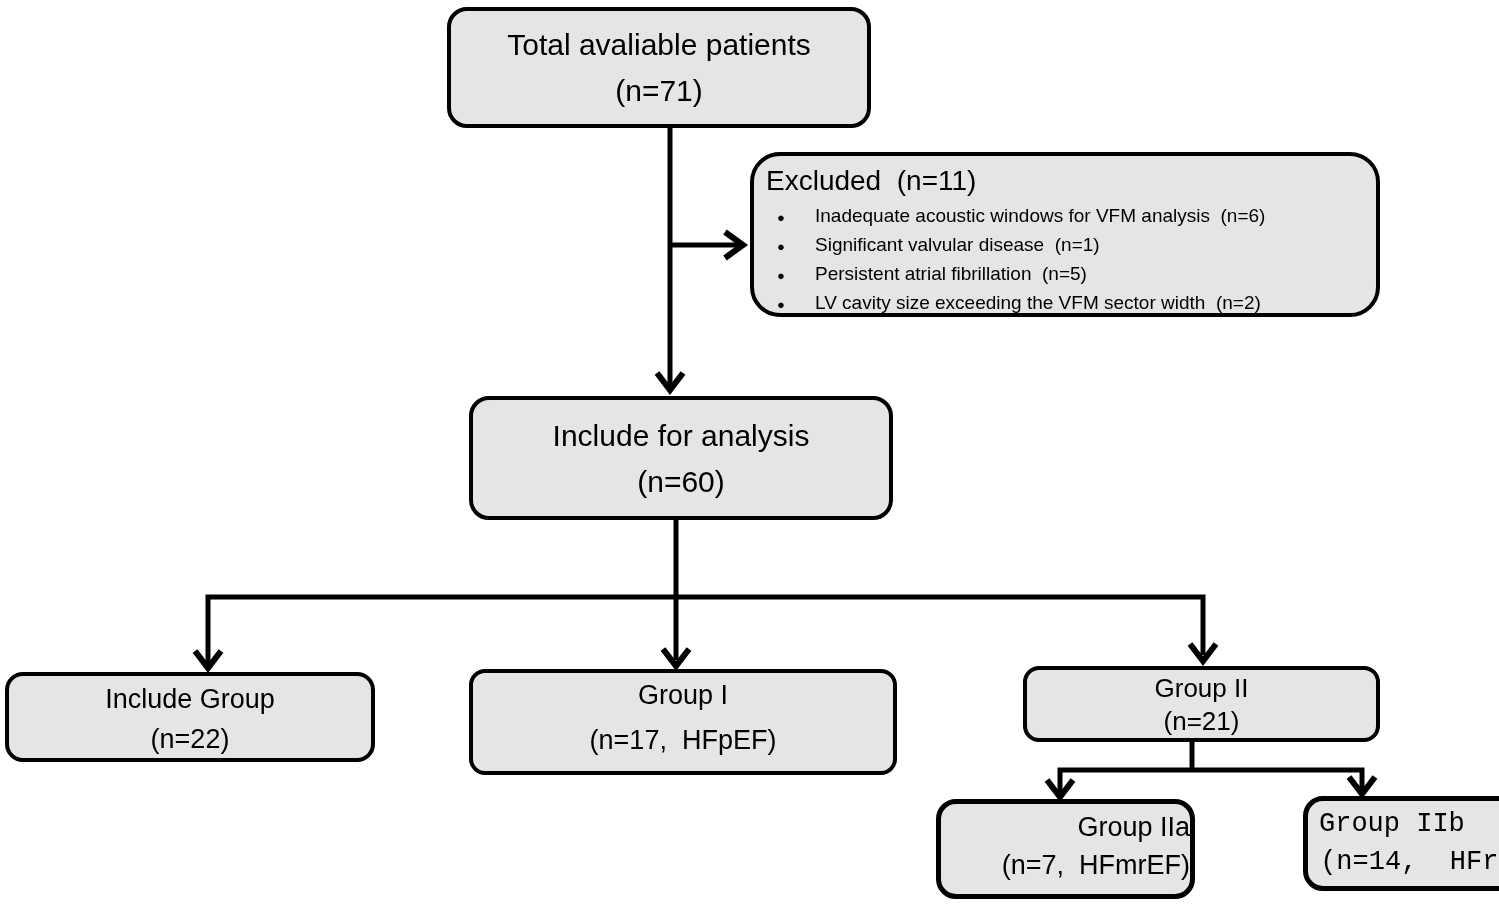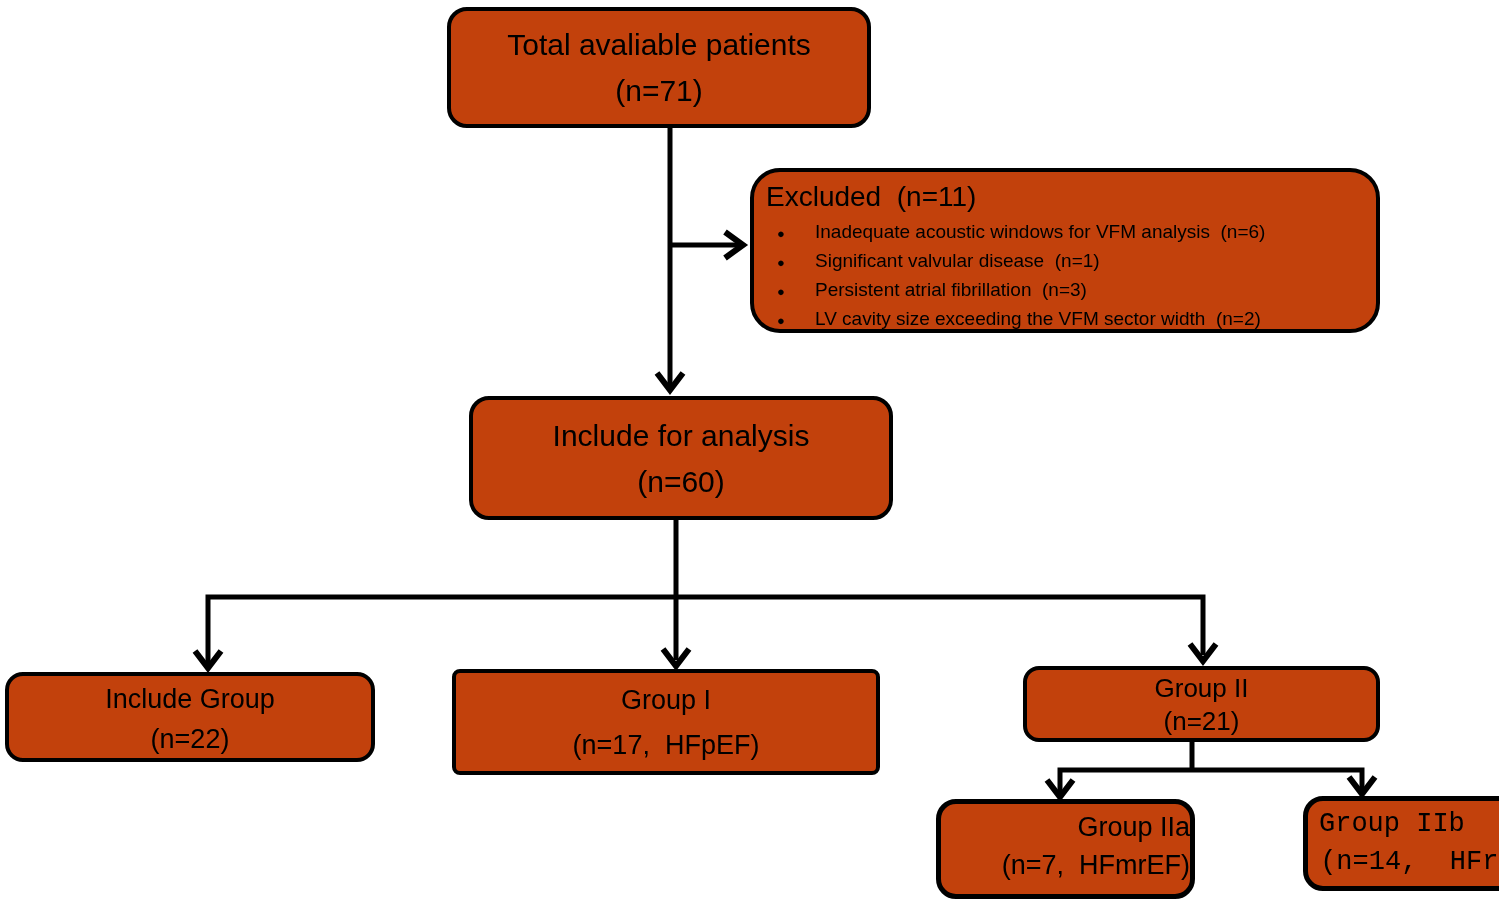--- a/index.html
+++ b/index.html
@@ -9,41 +9,41 @@
     background:#ffffff;
     font-family:"Liberation Sans", sans-serif;
     color:#000;
     overflow:hidden;
   }
   .wires{position:absolute;left:0;top:0;width:1499px;height:907px;}
   .node{
     position:absolute;
     box-sizing:border-box;
     border:4px solid #000;
-    background:#c2410c;
+    background:#e5e5e5;
     border-radius:20px;
     text-align:center;
   }
   .node .line{display:block;white-space:pre;}
   
   .n-total{left:447px;top:7px;width:424px;height:121px;border-radius:20px;
            font-size:30px;line-height:46px;padding-top:11px;}
   .n-include{left:457px;top:396px;width:424px;height:124px;border-radius:20px;
            font-size:30px;line-height:46px;padding-top:13px;margin-left:12px;}
-  .n-excluded{left:750px;top:168px;width:630px;height:165px;border-radius:30px;
+  .n-excluded{left:750px;top:152px;width:630px;height:165px;border-radius:30px;
            text-align:left;padding:4px 8px 4px 12px;}
   .excl-title{font-size:28px;line-height:42px;white-space:pre;display:block;}
   .excl-list{margin:0;padding:0;list-style:none;}
   .excl-item{display:flex;align-items:baseline;font-size:19px;line-height:27px;}
   .excl-bullet{flex:0 0 38px;text-align:left;padding-left:11px;font-size:13px;}
   .excl-text{white-space:pre;}
   .n-control{left:5px;top:672px;width:370px;height:90px;border-radius:18px;
            font-size:27px;line-height:40px;padding-top:3px;}
-  .n-group1{left:452px;top:669px;width:428px;height:106px;border-radius:8px;
-           font-size:27px;line-height:45px;padding-top:5px;}
+  .n-group1{left:469px;top:669px;width:428px;height:106px;border-radius:16px;
+           font-size:27px;line-height:45px;}
   .n-group2{left:1023px;top:666px;width:357px;height:76px;border-radius:16px;
            font-size:26px;line-height:33px;padding-top:2px;}
   .n-group2a{left:936px;top:799px;width:259px;height:100px;border-radius:20px;border-width:5px;
            font-size:27px;line-height:38px;padding-top:4px;}
   .n-group2a .t1{text-align:right;padding-left:11px;}
   .n-group2a .t2{text-align:right;margin-left:15px;}
   .n-group2b{left:1303px;top:796px;width:253px;height:95px;border-radius:20px;border-width:5px;
            font-size:27px;line-height:38px;padding-top:4px;font-family:Liberation Mono, monospace;}
   .n-group2b .t1{text-align:left;padding-left:11px;}
   .n-group2b .t2{text-align:right;padding-right:4px;}
@@ -92,21 +92,21 @@
       <li class="excl-item">
         <span class="excl-bullet">●</span>
         <span class="excl-text">Inadequate acoustic windows for VFM analysis  (n=6)</span>
       </li>
       <li class="excl-item">
         <span class="excl-bullet">●</span>
         <span class="excl-text">Significant valvular disease  (n=1)</span>
       </li>
       <li class="excl-item">
         <span class="excl-bullet">●</span>
-        <span class="excl-text">Persistent atrial fibrillation  (n=3)</span>
+        <span class="excl-text">Persistent atrial fibrillation  (n=5)</span>
       </li>
       <li class="excl-item">
         <span class="excl-bullet">●</span>
         <span class="excl-text">LV cavity size exceeding the VFM sector width  (n=2)</span>
       </li>
     </ul>
   </div>
 
   <div class="node n-include">
     <span class="line">Include for analysis</span>

